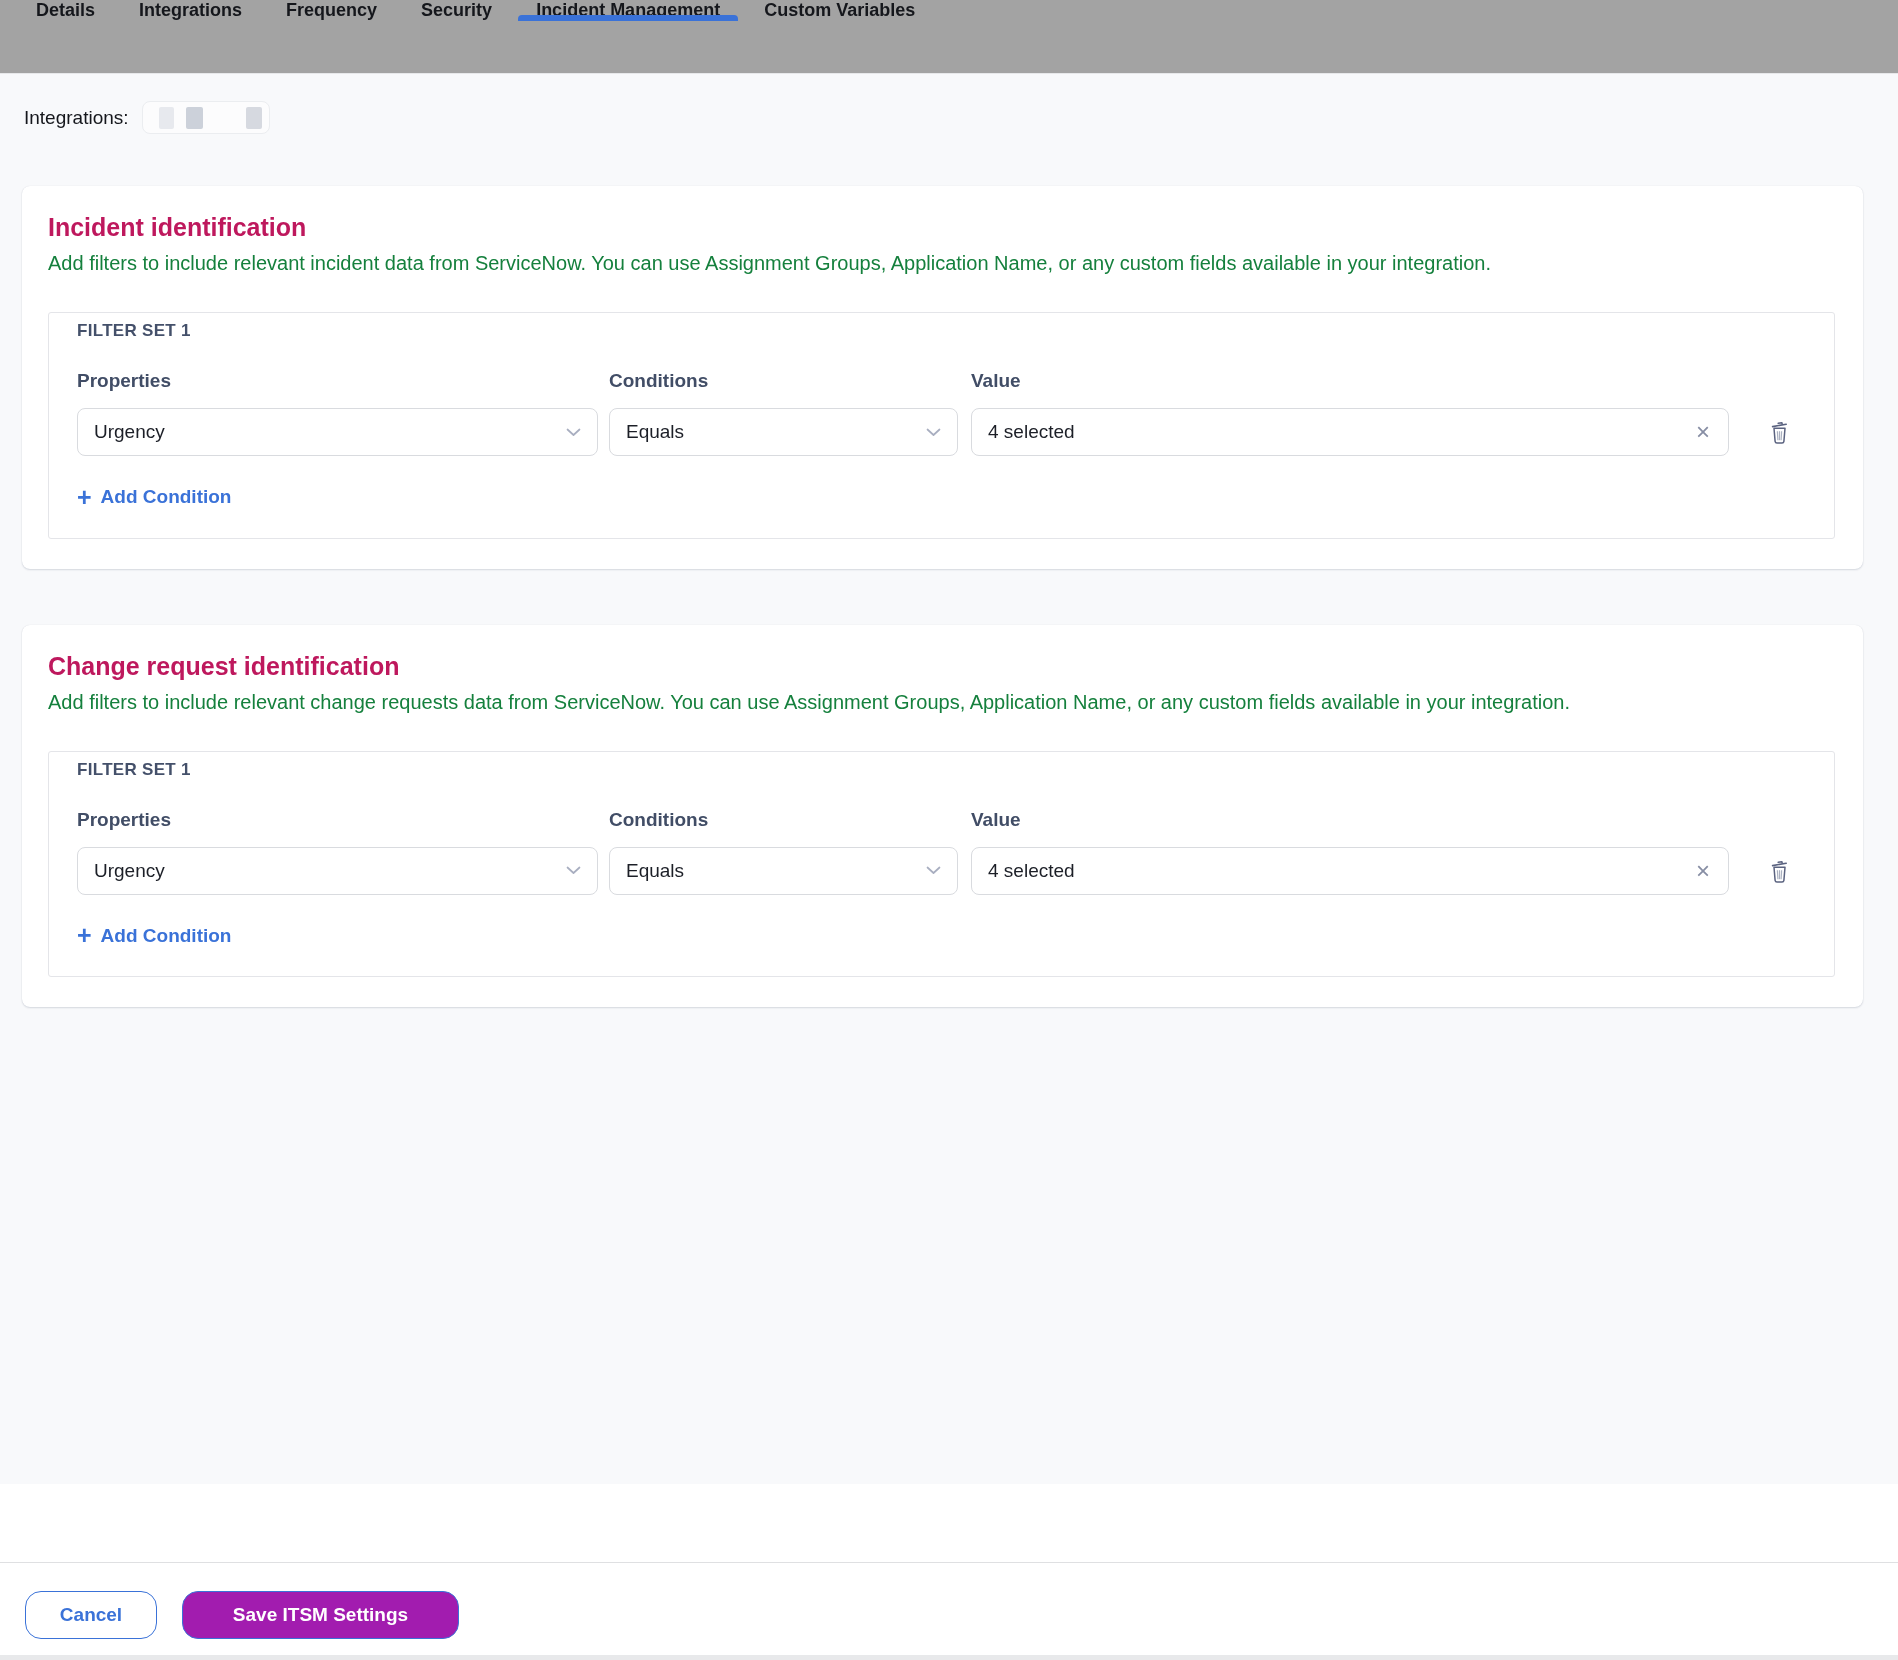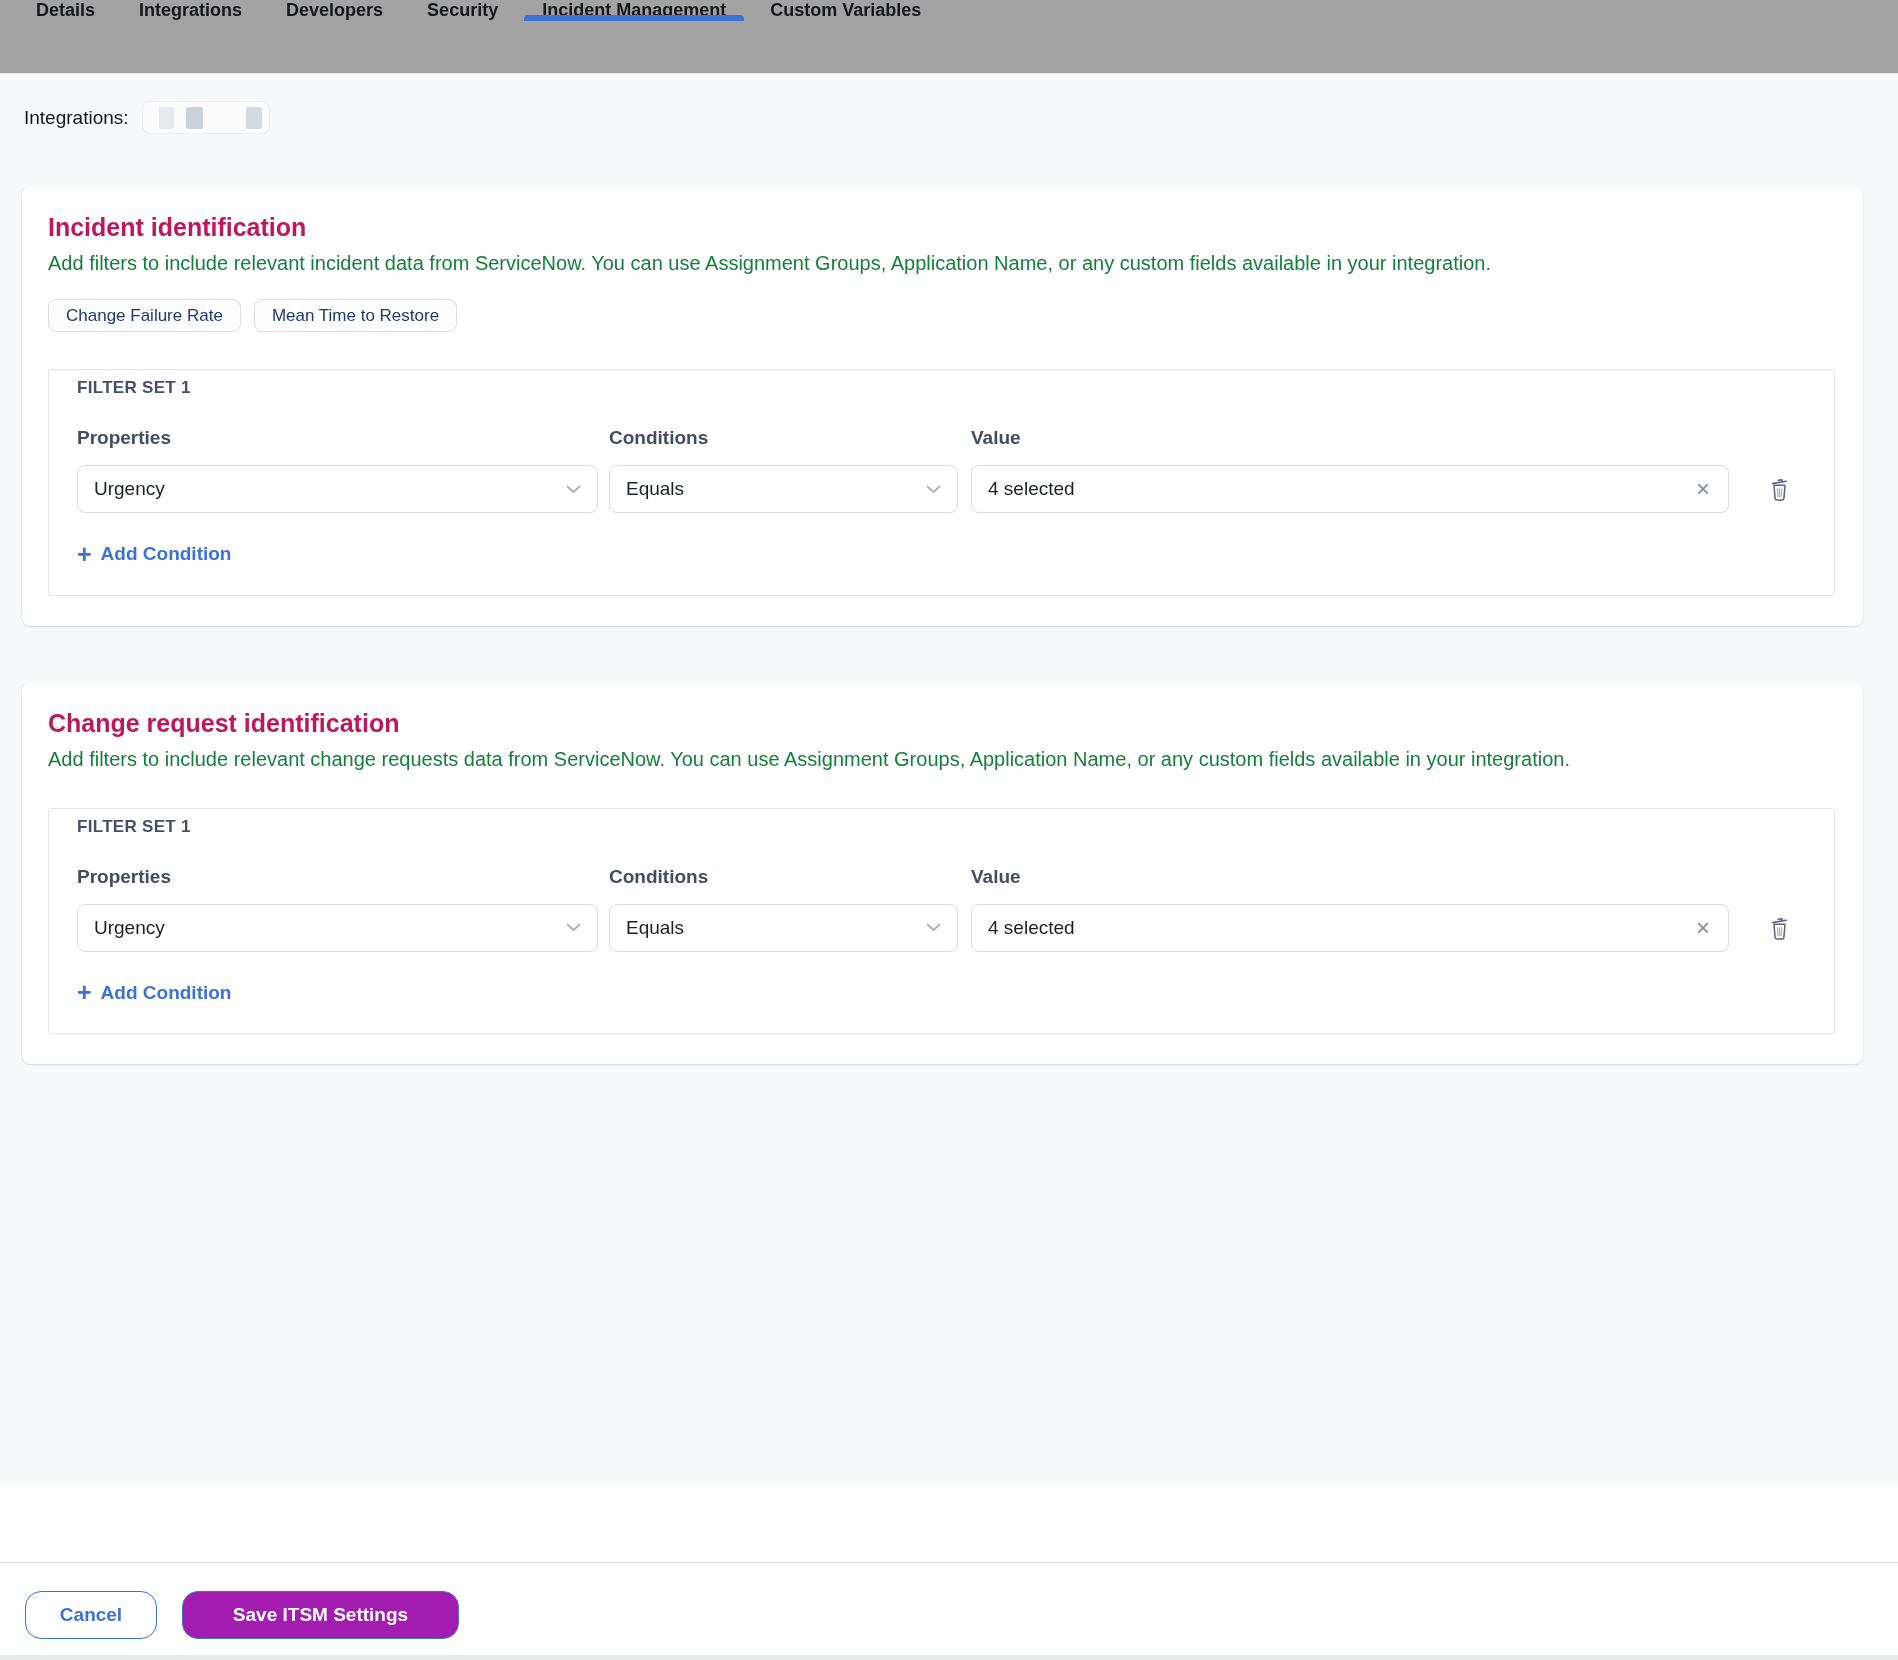--- a/index.html
+++ b/index.html
@@ -231,21 +231,21 @@
 <nav class="tabbar">
   <div class="tab">
     <span>Details</span>
 
   </div>
   <div class="tab">
     <span>Integrations</span>
 
   </div>
   <div class="tab">
-    <span>Developers</span>
+    <span>Frequency</span>
 
   </div>
   <div class="tab">
     <span>Security</span>
 
   </div>
   <div class="tab tab--active">
     <span>Incident Management</span>
     <div class="tab-indicator"></div>
   </div>
@@ -263,24 +263,20 @@
       <span class="redacted-block rb1"></span>
       <span class="redacted-block rb2"></span>
       <span class="redacted-block rb3"></span>
     </span>
   </div>
 
   <section class="card card--first">
     <h2 class="card-title" style="margin:0;">Incident identification</h2>
     <div class="card-desc">Add filters to include relevant incident data from ServiceNow. You can use Assignment Groups, Application Name, or any custom fields available in your integration.</div>
 
-    <div class="chip-row">
-      <span class="chip">Change Failure Rate</span>
-      <span class="chip">Mean Time to Restore</span>
-    </div>
 
     <div class="filter-set">
       <div class="filter-set-title">FILTER SET 1</div>
 
       <div class="cols col-headers">
         <div class="col-head w-prop">Properties</div>
         <div class="col-head w-cond">Conditions</div>
         <div class="col-head w-val">Value</div>
       </div>
 

